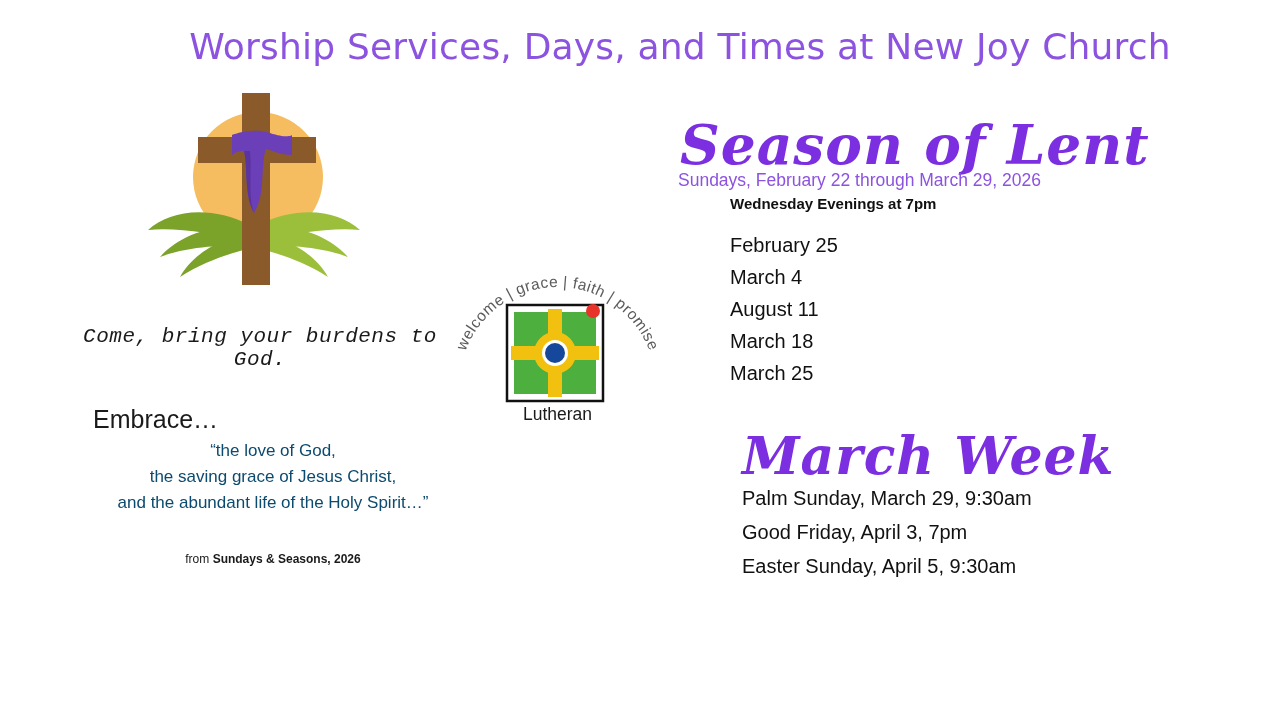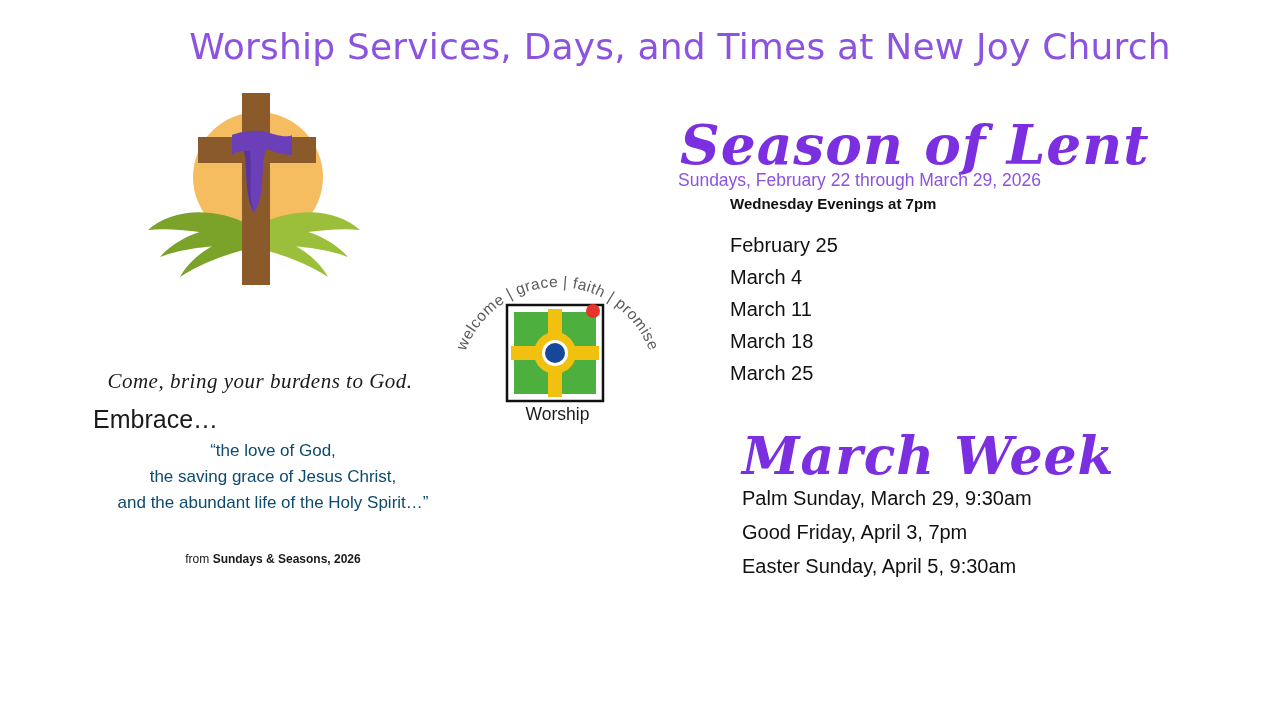--- a/index.html
+++ b/index.html
@@ -42,24 +42,23 @@
     height: 220px;
   }
   .tagline {
     position: absolute;
     left: 75px;
     top: 325px;
     width: 370px;
     text-align: center;
     font-size: 21px;
     color: #1a1a1a;
-    font-family: Liberation Serif, serif;
+    font-family: Liberation Mono, monospace;
     font-style: italic;
     letter-spacing: 0.5px;
-    margin-top: 44px;
   }
   .embrace-head {
     position: absolute;
     left: 93px;
     top: 405px;
     width: 360px;
     text-align: left;
     font-size: 25px;
     color: #1a1a1a;
   }
@@ -236,31 +235,31 @@
       <rect x="57" y="57" width="34" height="34" fill="#4caf3e"></rect>
       <rect x="43" y="6" width="14" height="88" fill="#f2c10f"></rect>
       <rect x="6" y="43" width="88" height="14" fill="#f2c10f"></rect>
       <circle cx="50" cy="50" r="17" fill="#ffffff"></circle>
       <circle cx="50" cy="50" r="17" fill="none" stroke="#f2c10f" stroke-width="8"></circle>
       <circle cx="50" cy="50" r="10" fill="#15489b"></circle>
       <circle cx="88" cy="8" r="7" fill="#e8332a"></circle>
     </svg>
 
     <div class="logo-name">
-      <div>Worship</div>
+      <div>Lutheran</div>
     </div>
   </div>
 
   <div class="script-title" id="lent-title">Season of Lent</div>
   <div class="lent-sub">Sundays, February 22 through March 29, 2026</div>
   <div class="lent-wed">Wednesday Evenings at 7pm</div>
   <div class="lent-dates">
     <div>February 25</div>
     <div>March 4</div>
-    <div>March 11</div>
+    <div>August 11</div>
     <div>March 18</div>
     <div>March 25</div>
   </div>
 
   <div class="script-title" id="holy-title">March Week</div>
   <div class="holy-list">
     <div>Palm Sunday, March 29, 9:30am</div>
     <div>Good Friday, April 3, 7pm</div>
     <div>Easter Sunday, April 5, 9:30am</div>
   </div>

